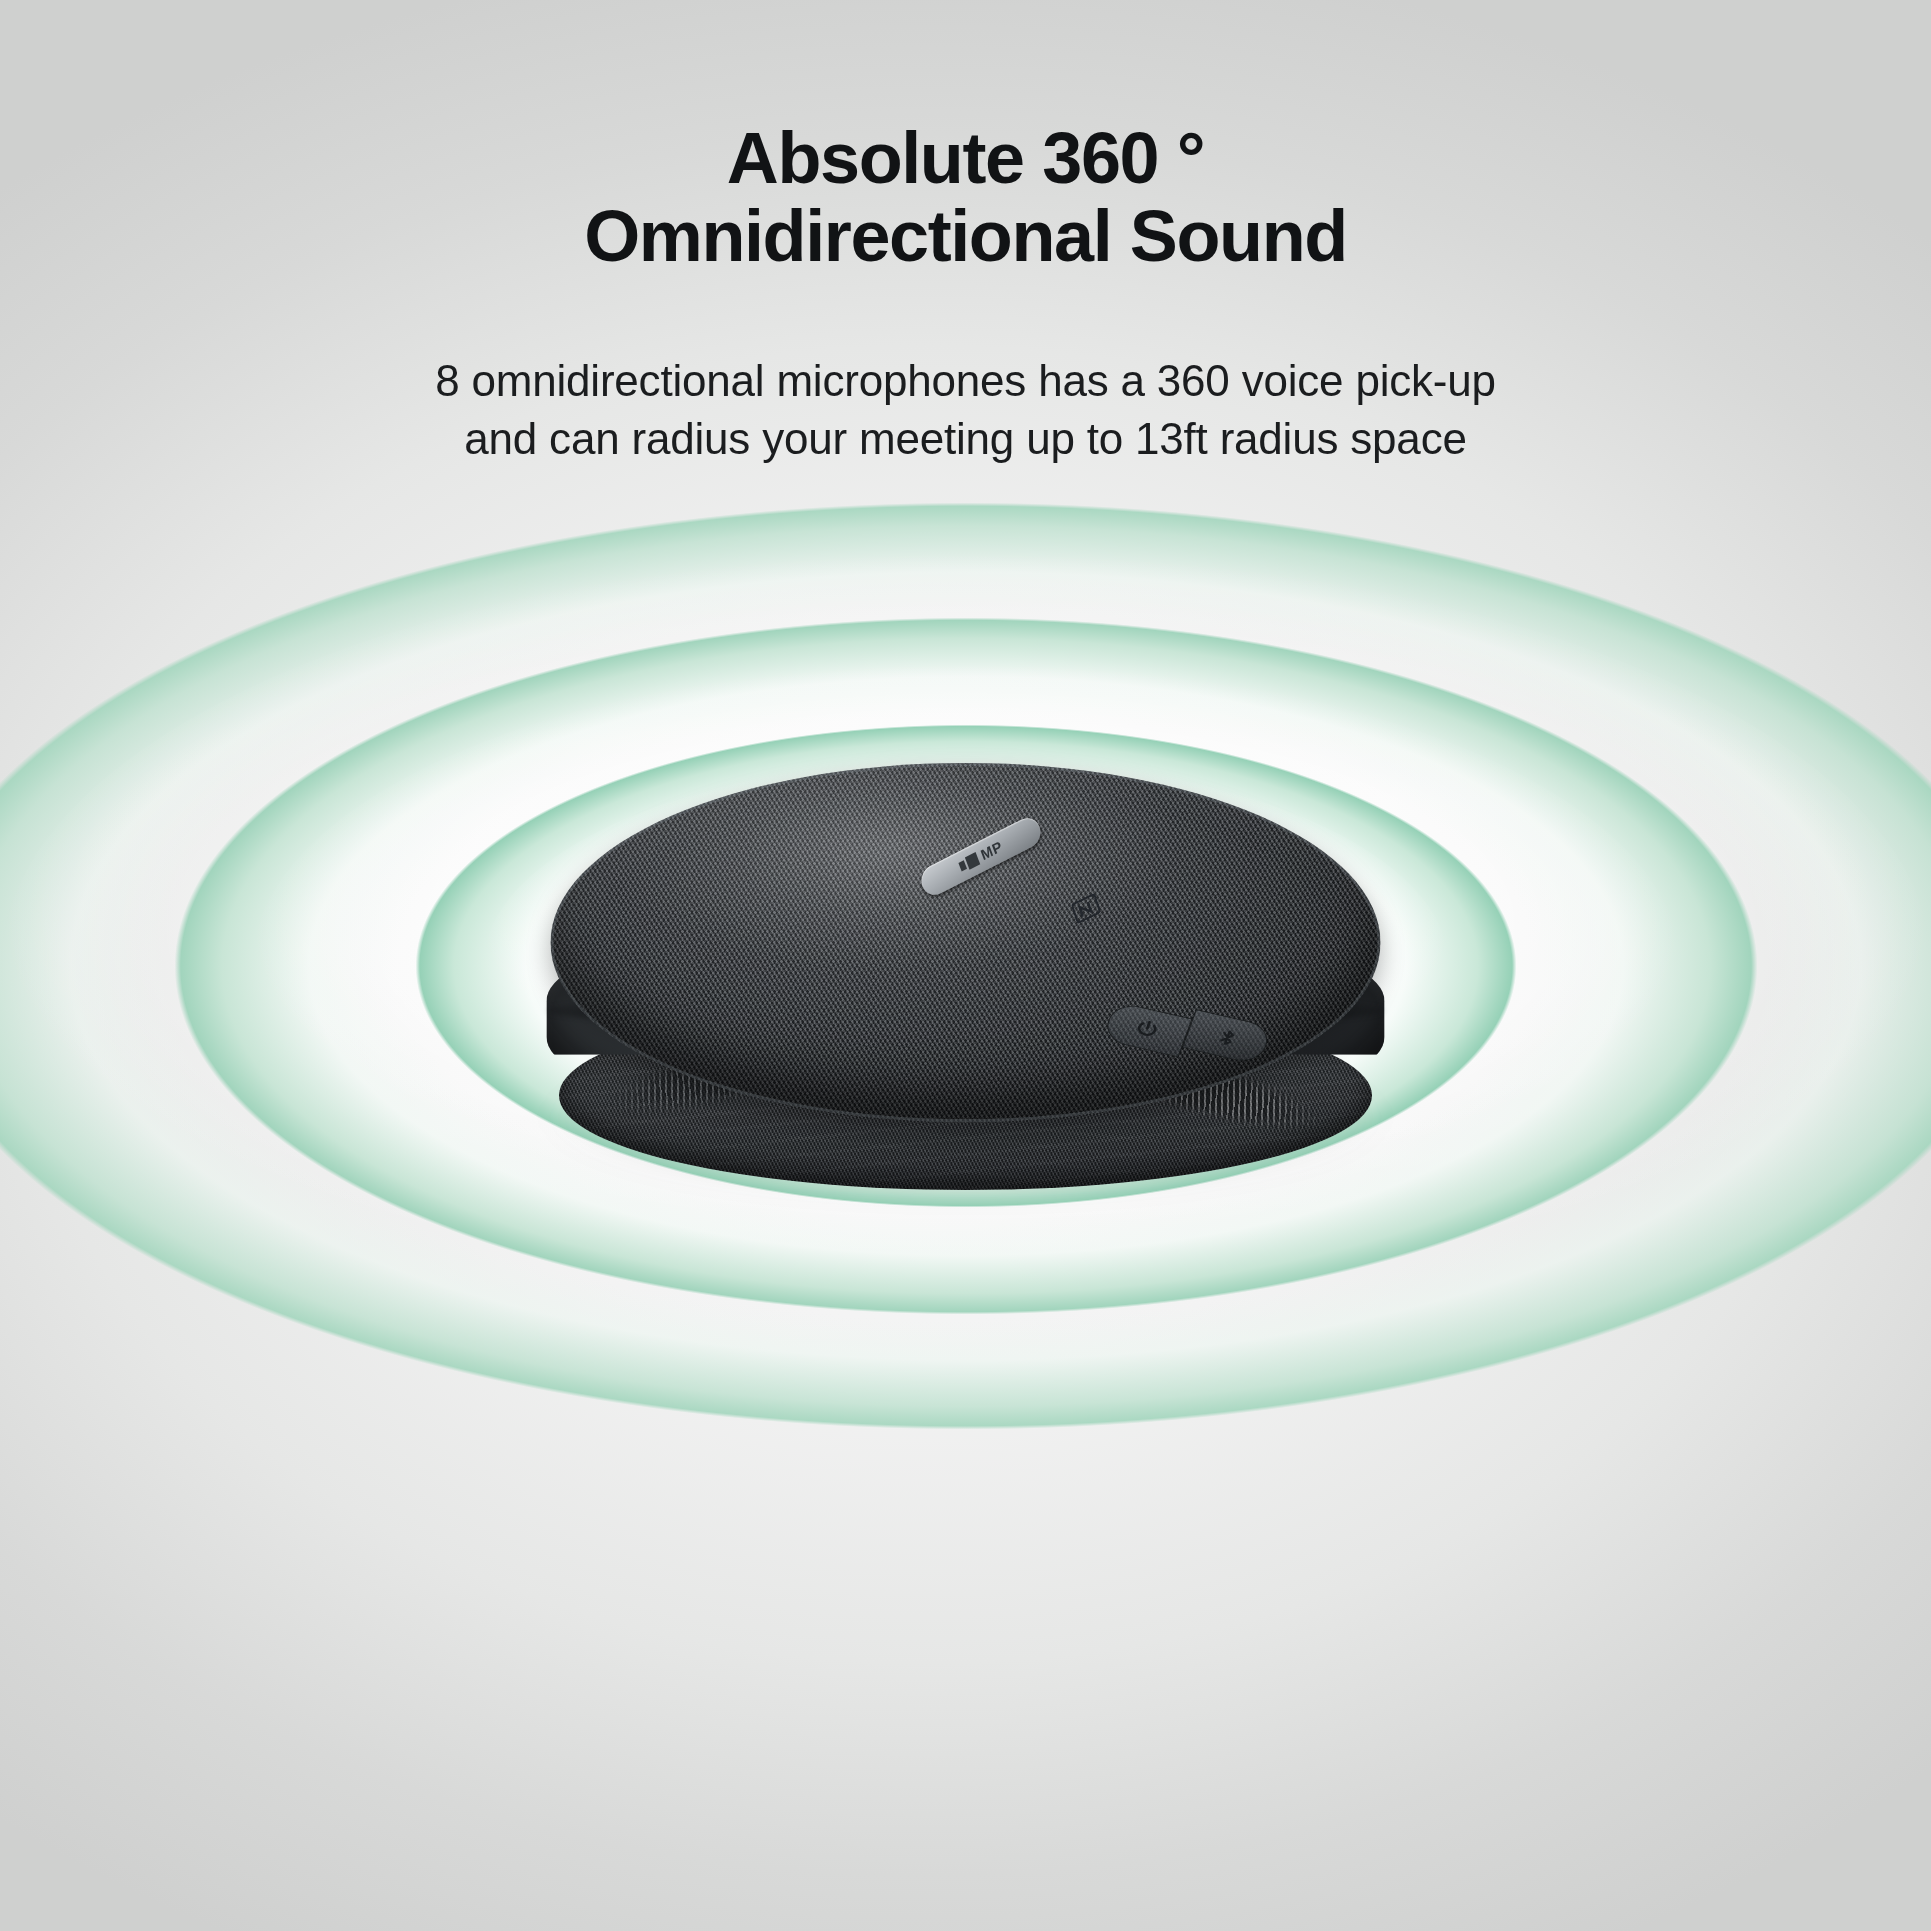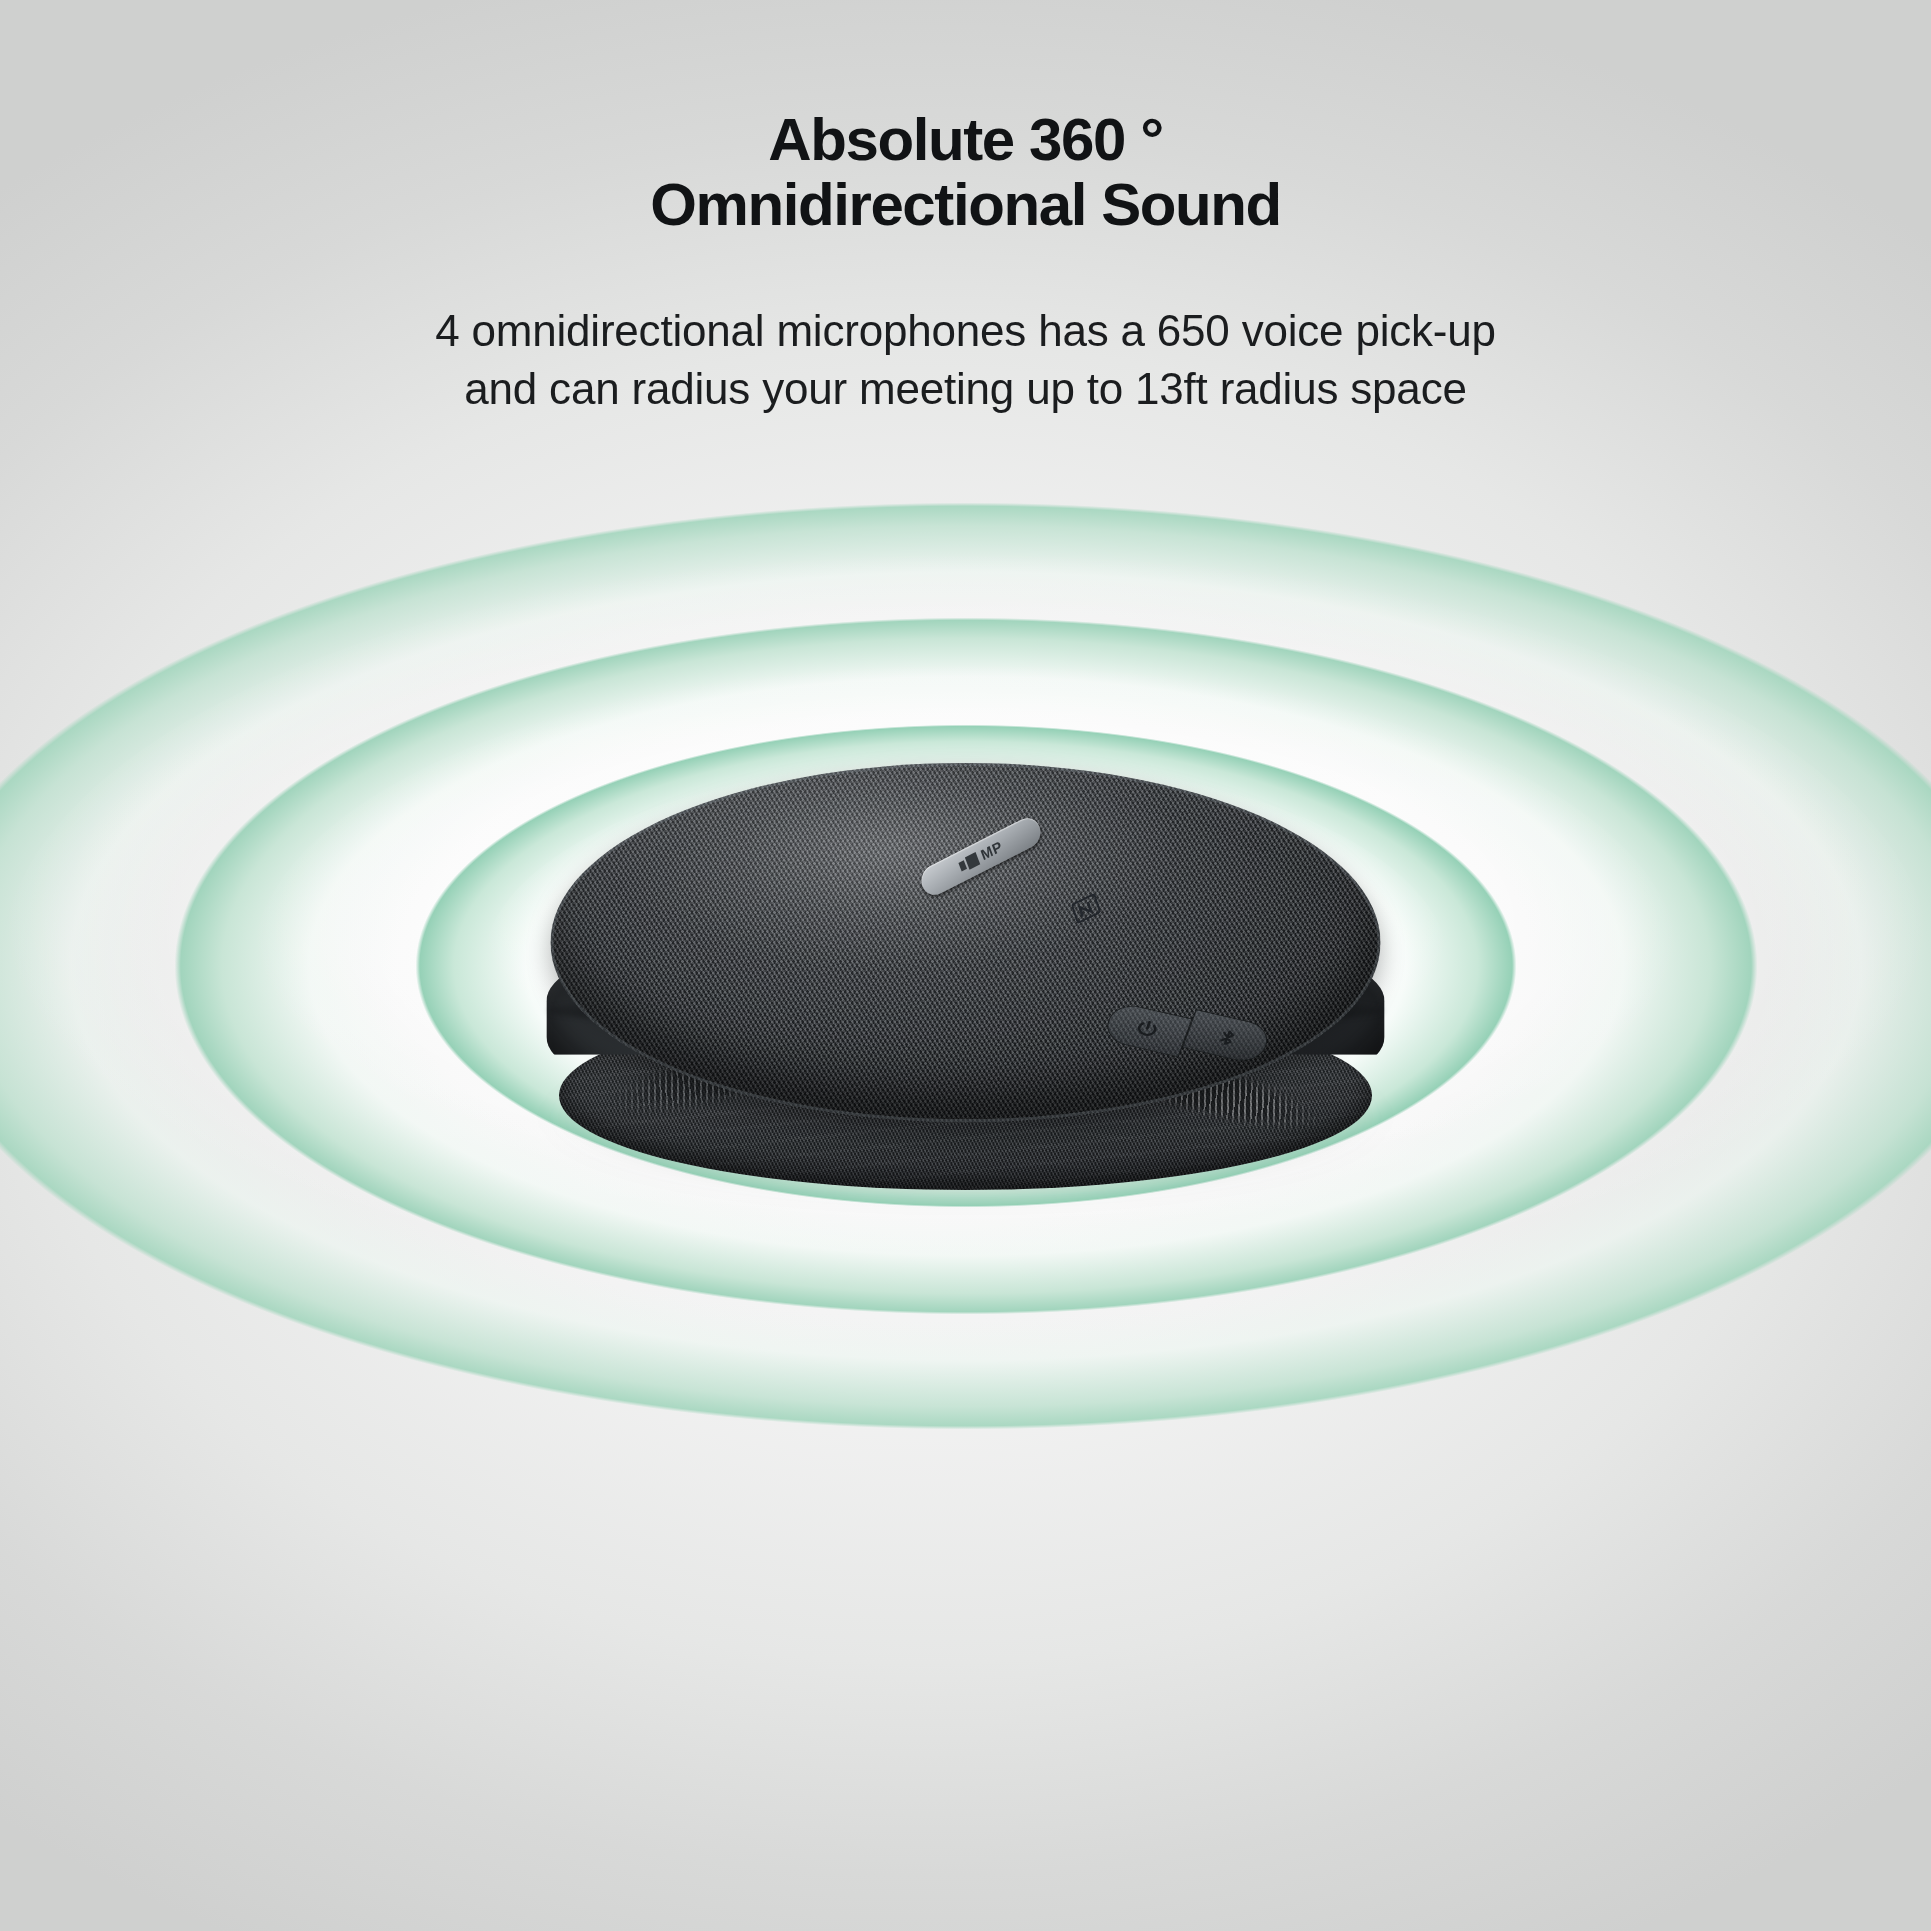--- a/index.html
+++ b/index.html
@@ -27,23 +27,23 @@
   
   .text-block {
     position: absolute;
     top: 0;
     left: 0;
     width: 1931px;
     text-align: center;
     z-index: 30;
   }
   .headline {
-    margin: 0;
+    margin: 12px;
     padding-top: 108px;
-    font-size: 60px;
+    font-size: 72px;
     line-height: 1.08;
     font-weight: 700;
     letter-spacing: -1.4px;
     color: #111315;
     font-family: "Liberation Sans", sans-serif;
   }
   .headline-line { display: block; }
   .subhead {
     margin: 0;
     padding-top: 64px;
@@ -397,19 +397,19 @@
       </div>
     </div>
   </div>
 
   <div class="text-block">
     <h1 class="headline">
       <span class="headline-line">Absolute 360 °</span>
       <span class="headline-line">Omnidirectional Sound</span>
     </h1>
     <p class="subhead">
-      <span class="subhead-line">4  omnidirectional microphones has a 650 voice pick-up</span>
+      <span class="subhead-line">8  omnidirectional microphones has a 360 voice pick-up</span>
       <span class="subhead-line">and can radius your meeting up to 13ft radius space</span>
     </p>
   </div>
 
 </div>
 
 
 </body></html>

